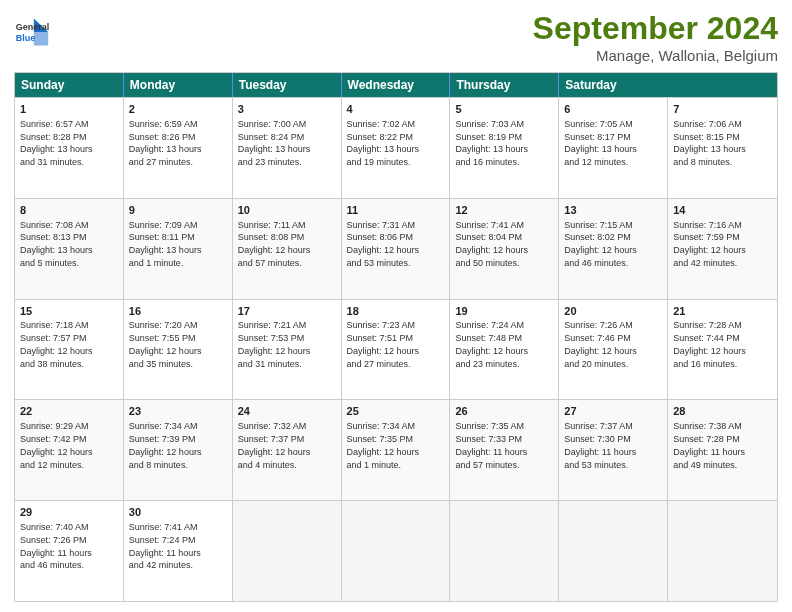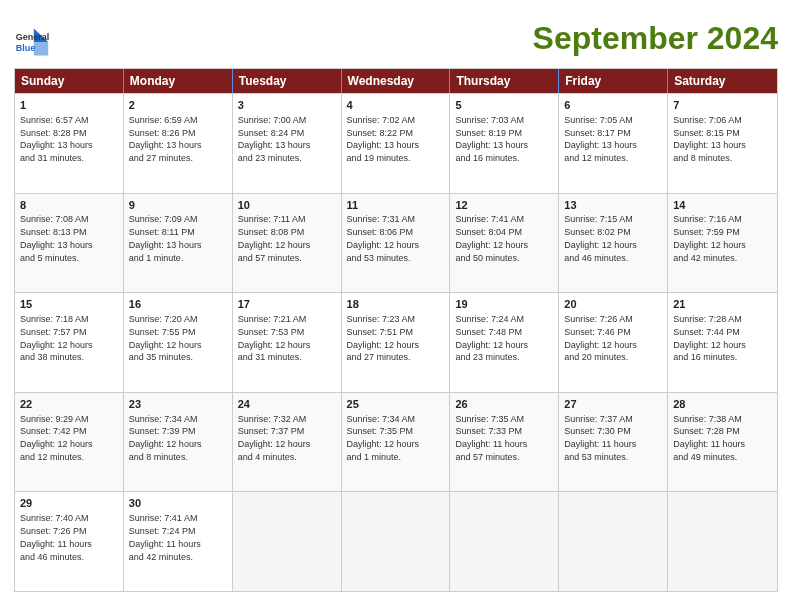--- a/index.html
+++ b/index.html
@@ -6,21 +6,21 @@
     body {
       font-family: Arial, sans-serif;
       background: #fff;
       width: 792px;
       height: 612px;
       overflow: hidden;
     }
     .page {
       width: 792px;
       height: 612px;
-      padding: 20px 14px;
+      padding: 10px 14px;
       display: flex;
       flex-direction: column;
     }
     .header {
       display: flex;
       justify-content: space-between;
       align-items: flex-start;
       margin-bottom: 8px;
     }
     .logo {
@@ -47,21 +47,21 @@
     }
     .calendar {
       flex: 1;
       display: flex;
       flex-direction: column;
       border: 1px solid #ccc;
     }
     .cal-header {
       display: grid;
       grid-template-columns: repeat(7, 1fr);
-      background: #7f1d1d;
+      background: #0f766e;
     }
     .cal-header-cell {
       color: #fff;
       font-weight: bold;
       font-size: 12px;
       padding: 5px 6px;
       border-right: 1px solid #5a8de5;
       text-align: left;
     }
     .cal-header-cell:last-child { border-right: none; }
@@ -112,31 +112,31 @@
       <svg class="logo-icon" viewBox="0 0 40 40">
         <rect x="0" y="0" width="40" height="40" fill="white"></rect>
         <polygon points="22,5 38,20 22,20" fill="#1a6bcc"></polygon>
         <polygon points="22,20 38,20 38,35 22,35" fill="#1a6bcc" opacity="0.5"></polygon>
         <text x="2" y="18" font-size="10" font-weight="bold" fill="#333" font-family="Arial">General</text>
         <text x="2" y="30" font-size="10" font-weight="bold" fill="#1a6bcc" font-family="Arial">Blue</text>
       </svg>
     </div>
     <div class="title-section">
       <div class="month-title">September 2024</div>
+      <div class="subtitle">Manage, Wallonia, Belgium</div>
     </div>
   </div>
 
   <div class="calendar">
     <div class="cal-header">
       <div class="cal-header-cell">Sunday</div>
       <div class="cal-header-cell">Monday</div>
       <div class="cal-header-cell">Tuesday</div>
       <div class="cal-header-cell">Wednesday</div>
       <div class="cal-header-cell">Thursday</div>
-      <div class="cal-header-cell">Friday</div>
       <div class="cal-header-cell">Saturday</div>
     </div>
     <div class="cal-body" id="cal-body">
     <div class="cal-row">
           <div class="cal-cell">
         <span class="day-num">1</span>
         <span class="info">Sunrise: 6:57 AM</span><br>
         <span class="info">Sunset: 8:28 PM</span><br>
         <span class="info">Daylight: 13 hours</span><br>
         <span class="info">and 31 minutes.</span>

